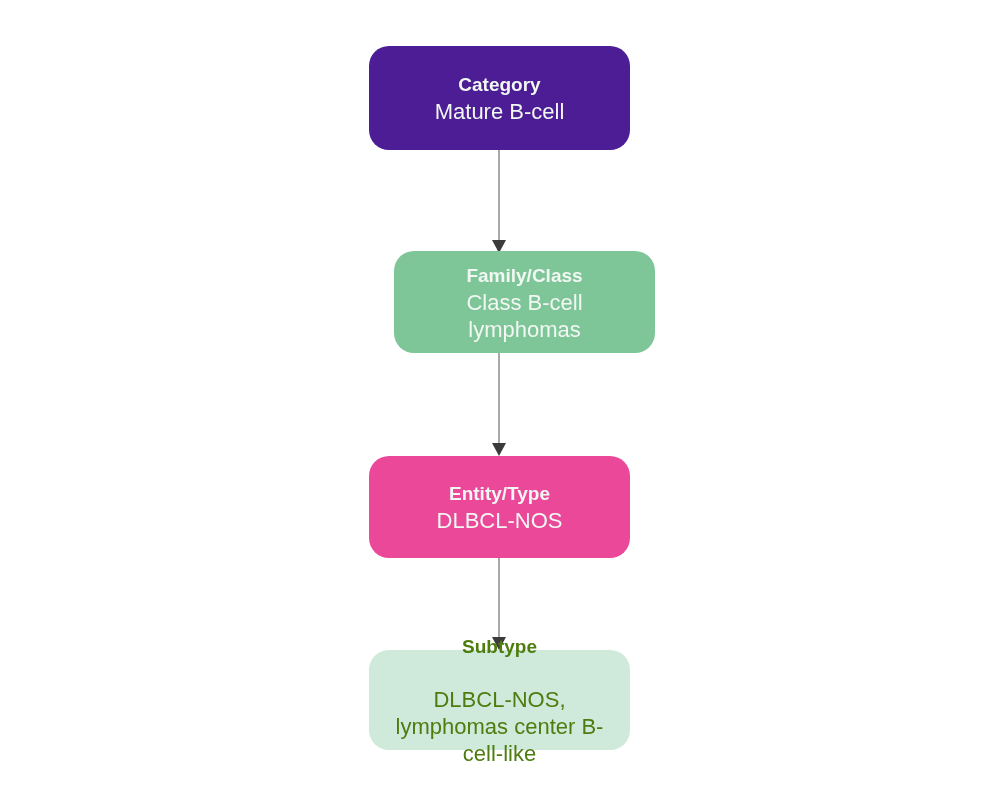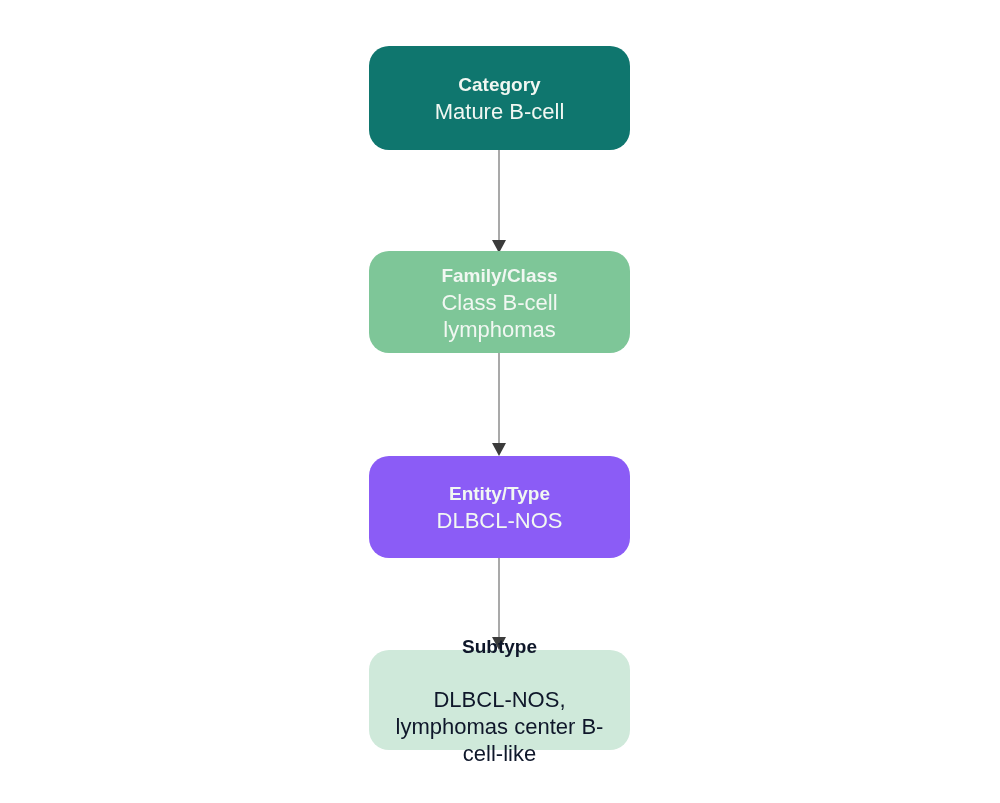--- a/index.html
+++ b/index.html
@@ -32,66 +32,66 @@
     font-weight: 700;
     font-size: 19px;
     line-height: 27px;
   }
   .node-subtitle {
     font-weight: 400;
     font-size: 22px;
     line-height: 27px;
   }
   .node-1 { top: 46px;  height: 104px; }
-  .node-2 { top: 251px; height: 102px; }
+  .node-2 { top: 251px; height: 102px; margin-left: 25px; }
   .node-3 { top: 456px; height: 102px; }
   .node-4 { top: 650px; height: 100px; }
   .arrow {
     position: absolute;
     left: 489px;
     width: 20px;
     display: block;
   }
   .arrow-1 { top: 150px; height: 103px; }
   .arrow-2 { top: 353px; height: 103px; }
   .arrow-3 { top: 558px; height: 92px; }
 </style>
 </head>
 <body>
 
 <div class="canvas">
 
-  <div class="node node-1" style="background-color: #0f766e; color: rgb(241, 247, 242);">
+  <div class="node node-1" style="background-color: #4c1d95; color: rgb(241, 247, 242);">
     <div class="node-title">Category</div>
     <div class="node-subtitle">Mature B-cell</div>
   </div>
 
   <svg class="arrow arrow-1" viewBox="0 0 20 103">
     <line x1="10" y1="0" x2="10" y2="91" stroke-width="1.5" stroke="#8c8c8c"></line>
     <polygon points="3,90 17,90 10,103" fill="#3b3b3b"></polygon>
   </svg>
 
   <div class="node node-2" style="background-color: rgb(126, 198, 152); color: rgb(241, 247, 242);">
     <div class="node-title">Family/Class</div>
     <div class="node-subtitle">Class B-cell lymphomas</div>
   </div>
 
   <svg class="arrow arrow-2" viewBox="0 0 20 103">
     <line x1="10" y1="0" x2="10" y2="91" stroke-width="1.5" stroke="#8c8c8c"></line>
     <polygon points="3,90 17,90 10,103" fill="#3b3b3b"></polygon>
   </svg>
 
-  <div class="node node-3" style="background-color: #8b5cf6; color: rgb(241, 247, 242); text-align: right;">
+  <div class="node node-3" style="background-color: #ec4899; color: rgb(241, 247, 242); text-align: right;">
     <div class="node-title">Entity/Type</div>
     <div class="node-subtitle">DLBCL-NOS</div>
   </div>
 
   <svg class="arrow arrow-3" viewBox="0 0 20 92">
     <line x1="10" y1="0" x2="10" y2="80" stroke-width="1.5" stroke="#8c8c8c"></line>
     <polygon points="3,79 17,79 10,92" fill="#3b3b3b"></polygon>
   </svg>
 
-  <div class="node node-4" style="background-color: rgb(207, 233, 218); color: #0f172a; gap: 26px;">
+  <div class="node node-4" style="background-color: rgb(207, 233, 218); color: #4d7c0f; gap: 26px;">
     <div class="node-title">Subtype</div>
     <div class="node-subtitle">DLBCL-NOS, lymphomas center B-cell-like</div>
   </div>
 
 </div>
 
 </body></html>

